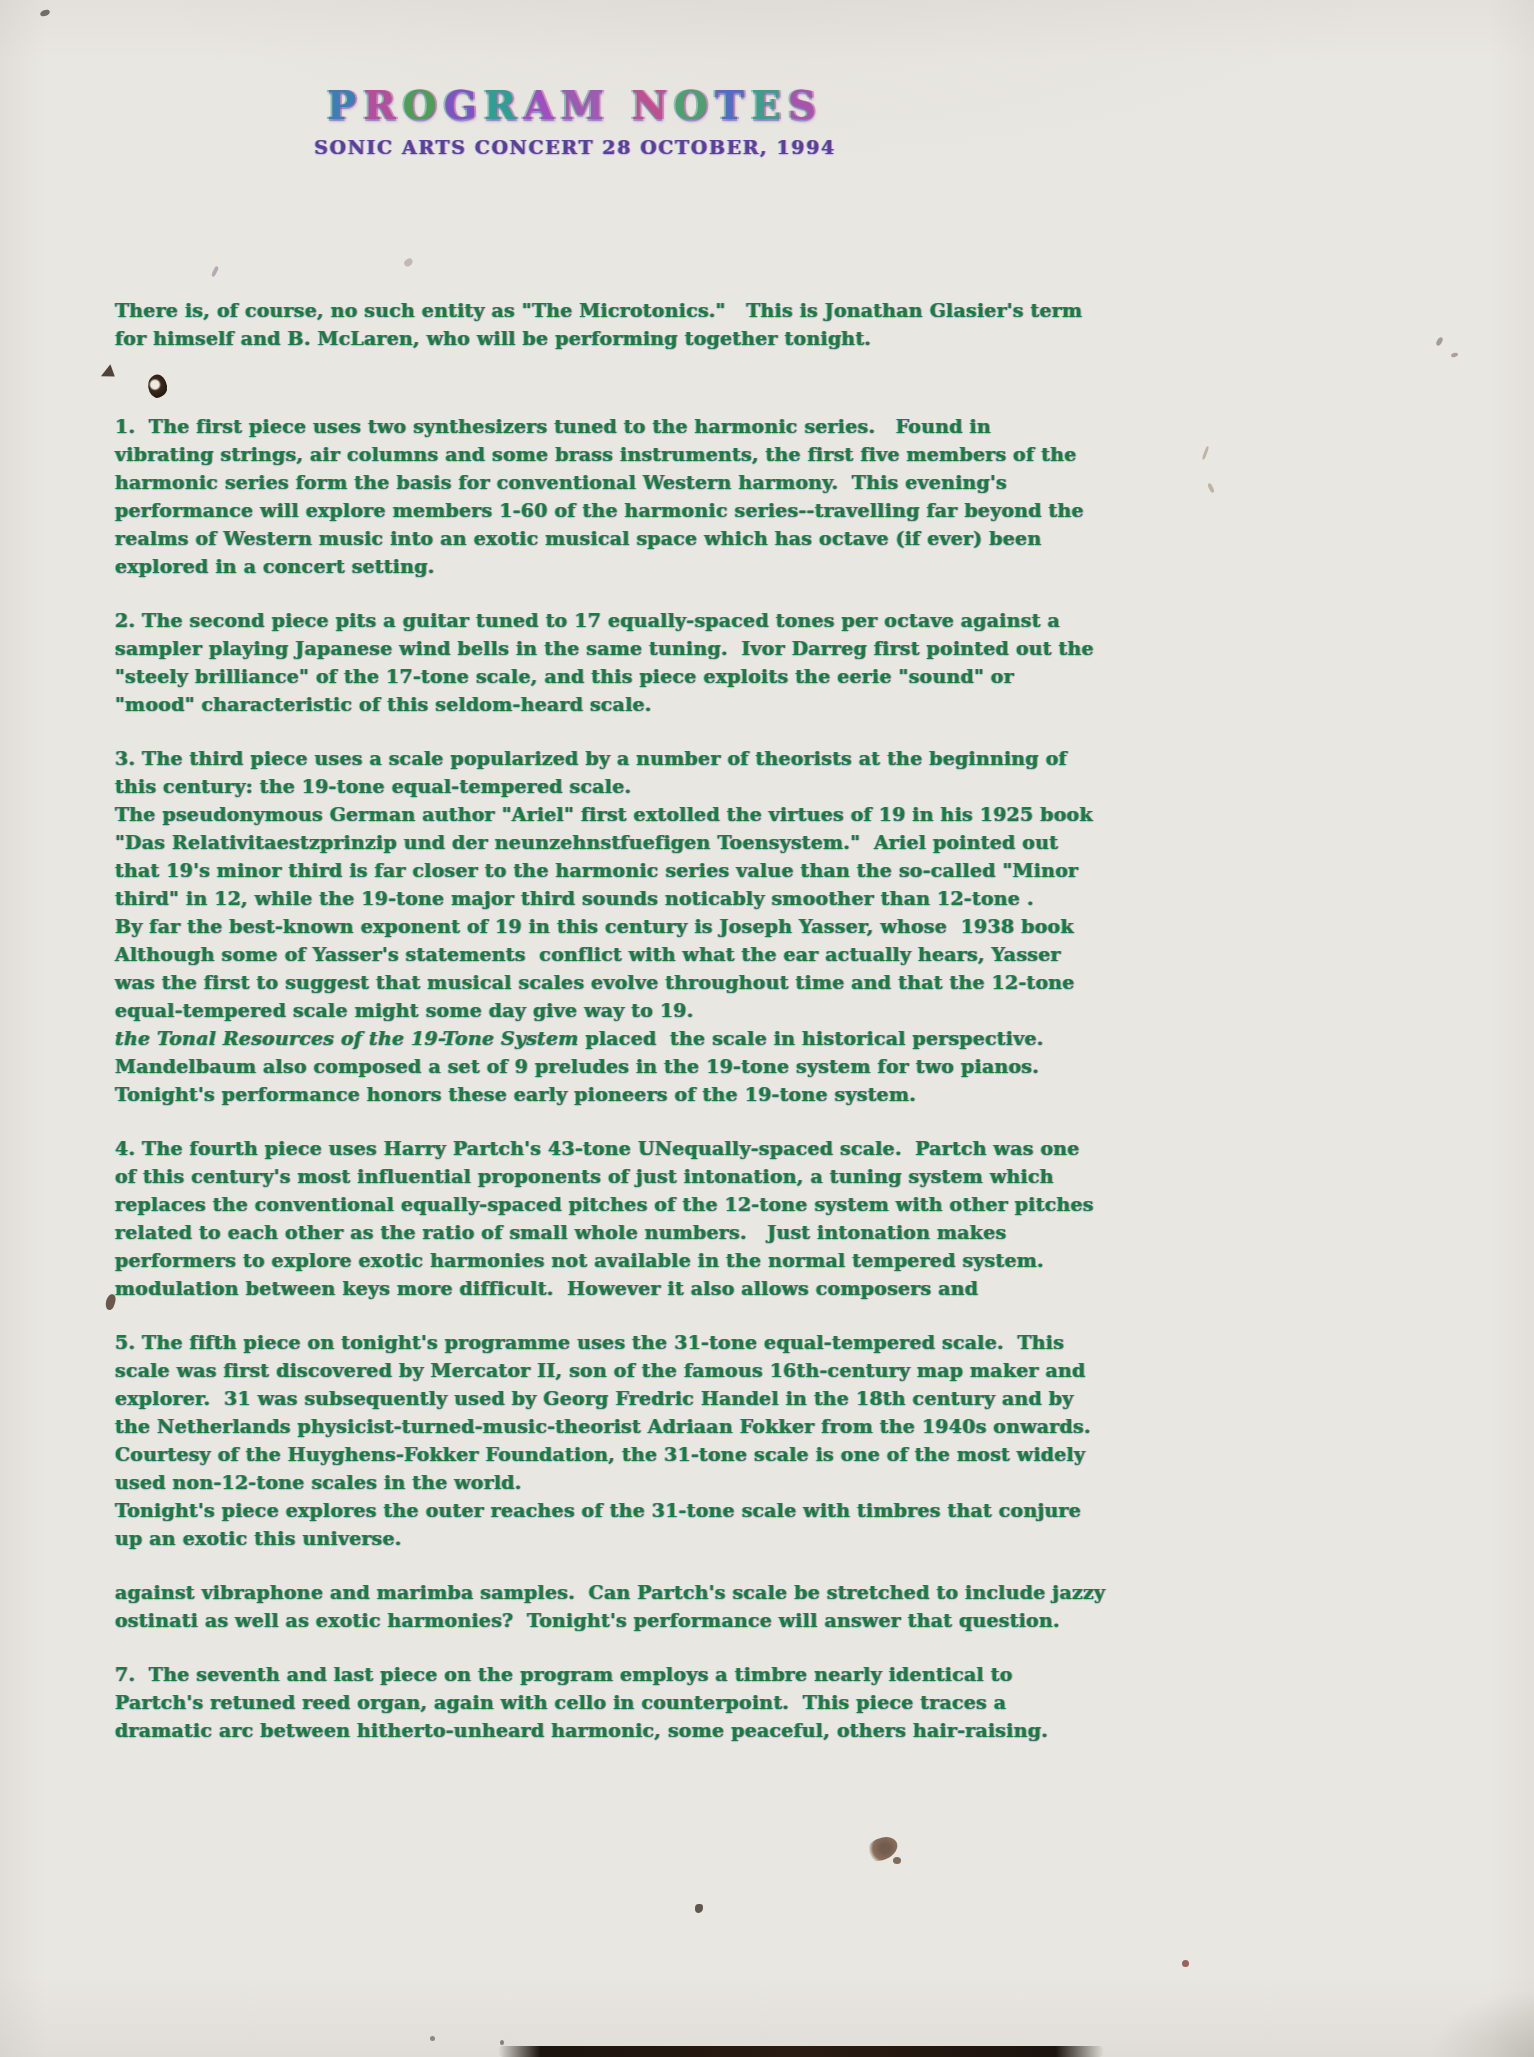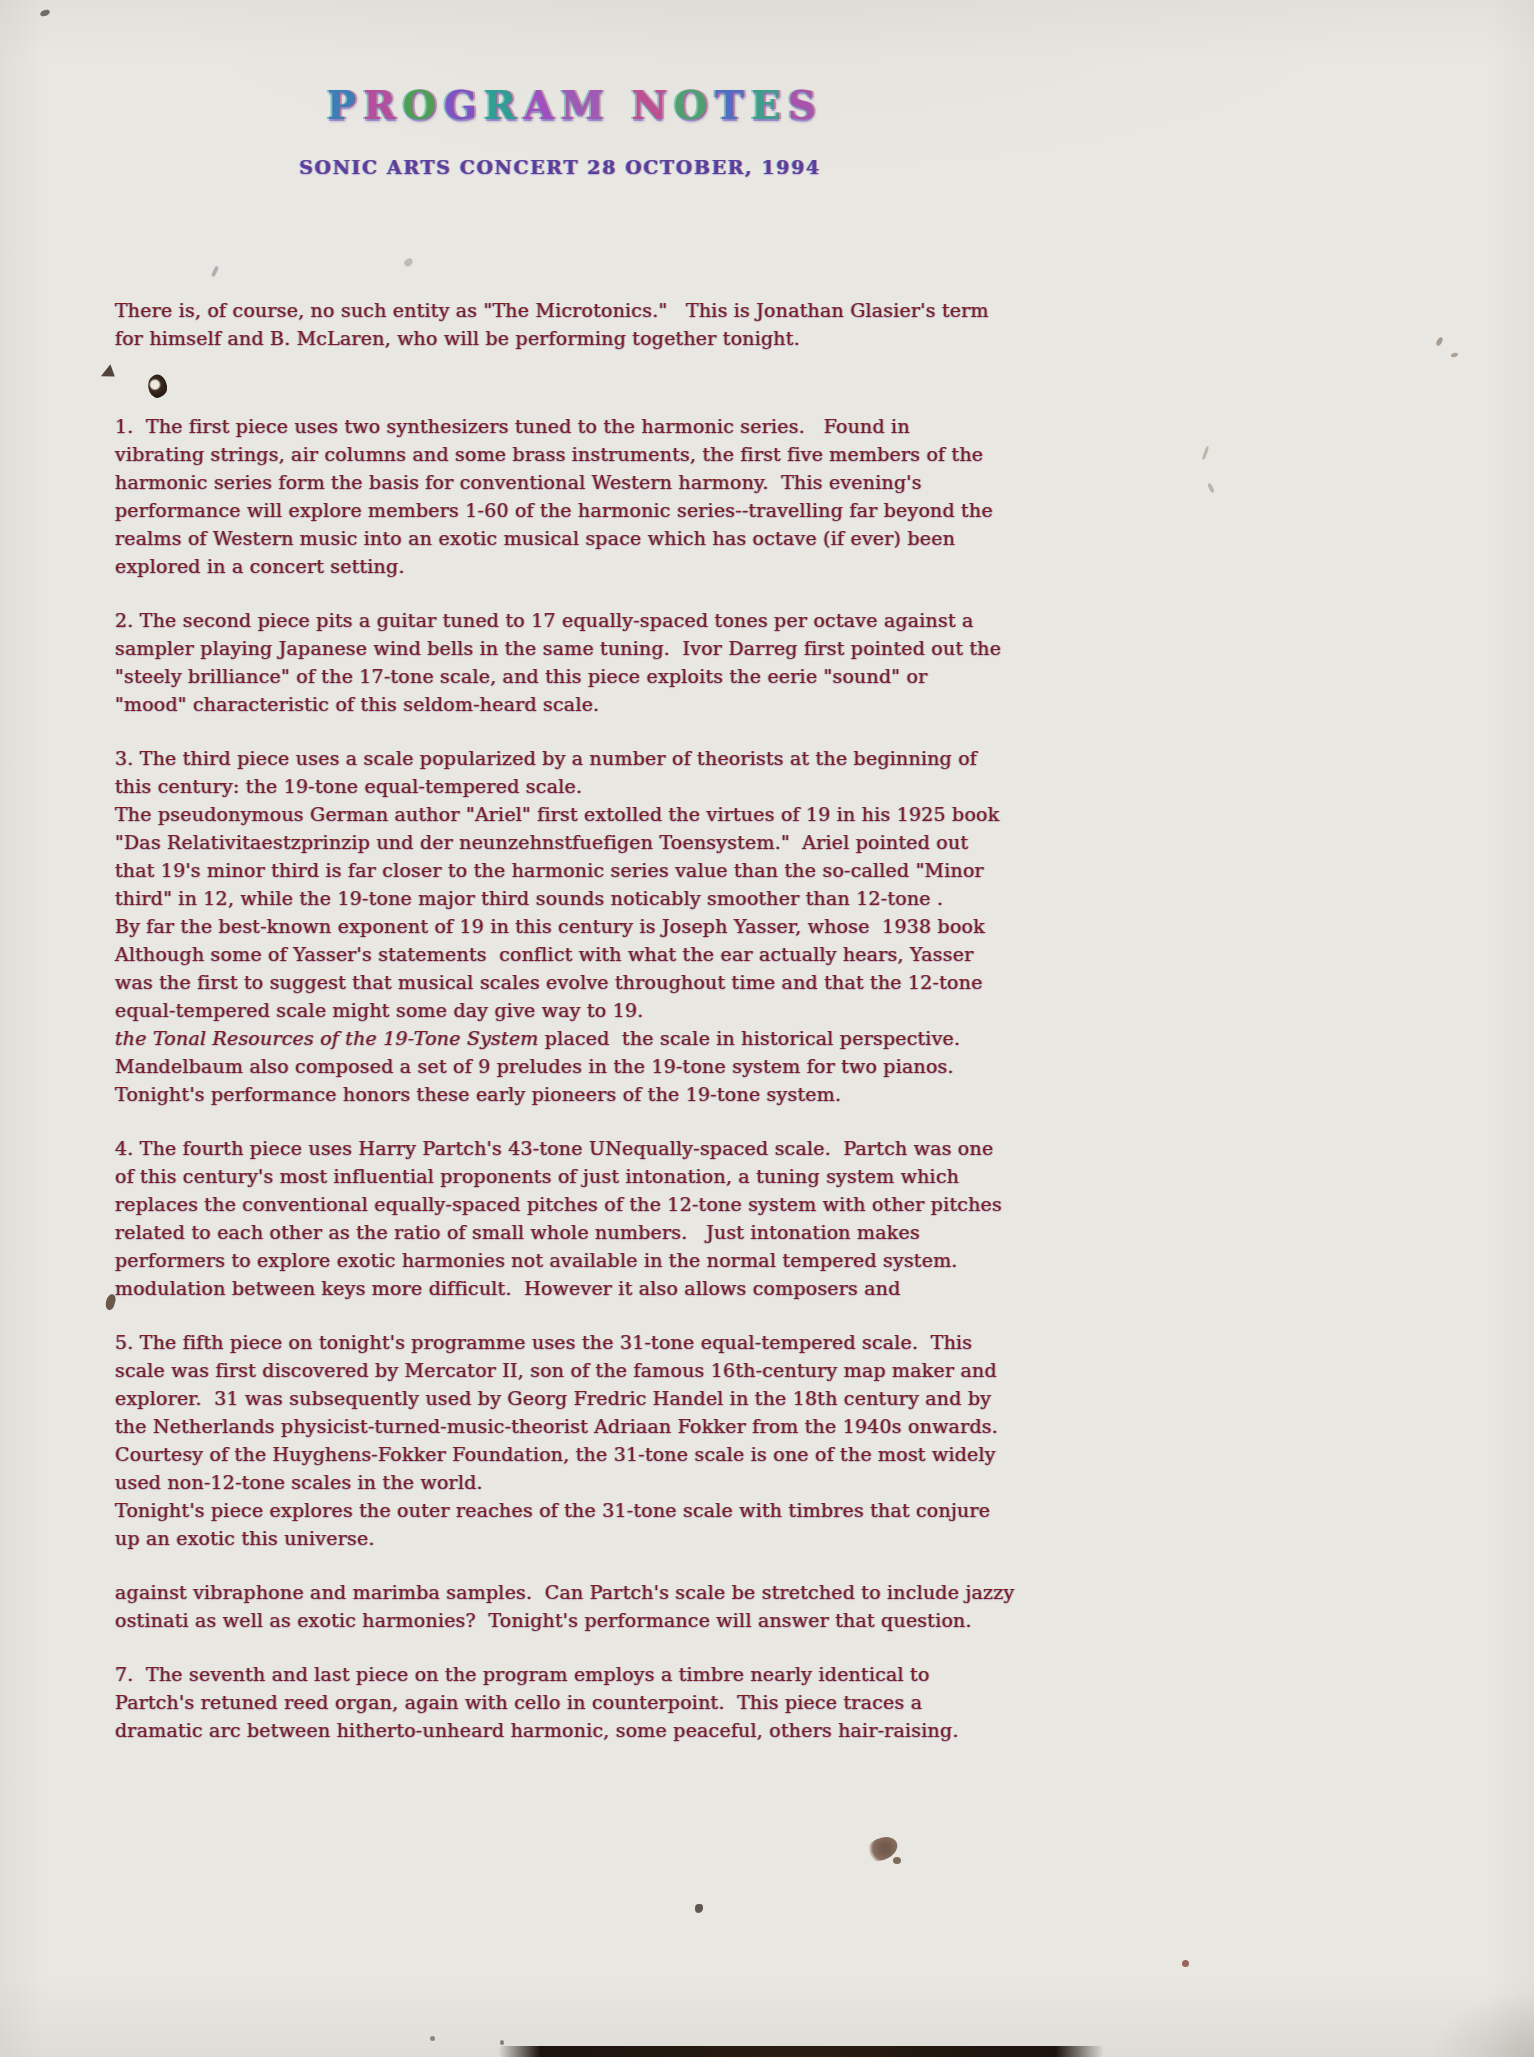--- a/index.html
+++ b/index.html
@@ -16,32 +16,31 @@
   .doc-title{
     position:absolute;top:60px;left:115px;width:920px;
     text-align:center;font-size:39px;font-weight:bold;letter-spacing:7px;
     line-height:1;white-space:pre;
   }
   .doc-title span{
     text-shadow:2px 0 0 rgba(198,62,142,0.45), -2px 0 0 rgba(42,158,132,0.48),
                 0 2px 0 rgba(72,82,198,0.35), 1px 2px 3px rgba(120,62,160,0.55);
   }
   .doc-subtitle{
-    position:absolute;top:136px;left:100px;width:920px;
+    position:absolute;top:136px;left:115px;width:920px;
     text-align:center;font-size:19px;font-weight:bold;letter-spacing:1.6px;
     color:#5b3f9e;white-space:pre;
     text-shadow:1px 0 0 rgba(188,50,140,0.45), -1px 0 0 rgba(32,132,148,0.45), 0 1px 1px rgba(80,70,190,0.3);
-    margin-top:20px;
   }
   .doc-body{position:absolute;top:296px;left:115px;width:960px;}
   .para{margin:0 0 26px 0;}
   .para:first-child{margin-bottom:60px;}
   .line{
-    white-space:pre;font-size:19px;line-height:28px;font-weight:normal;
-    color:#7f1d1d;letter-spacing:0.2px;
+    white-space:pre;font-size:19px;line-height:28px;font-weight:bold;
+    color:#15803d;letter-spacing:0.2px;
     text-shadow:1px 0 0 rgba(190,45,135,0.42), -1px 0 0 rgba(25,140,125,0.42), 0 1px 1px rgba(80,70,190,0.3);
   }
   .line em{font-style:italic;}
   
   .artifact{position:absolute;pointer-events:none;}
   .blotch1{left:148px;top:375px;width:19px;height:23px;border-radius:60% 40% 55% 45%;
     transform:rotate(-25deg);
     background:radial-gradient(circle at 42% 38%, #efe9e0 22%, #3a2a1e 34%, #241812 72%, rgba(36,24,18,0) 78%);}
   .margin-mark{left:100px;top:366px;width:0;height:0;
     border-left:13px solid #37261c;border-top:5px solid transparent;border-bottom:8px solid transparent;

